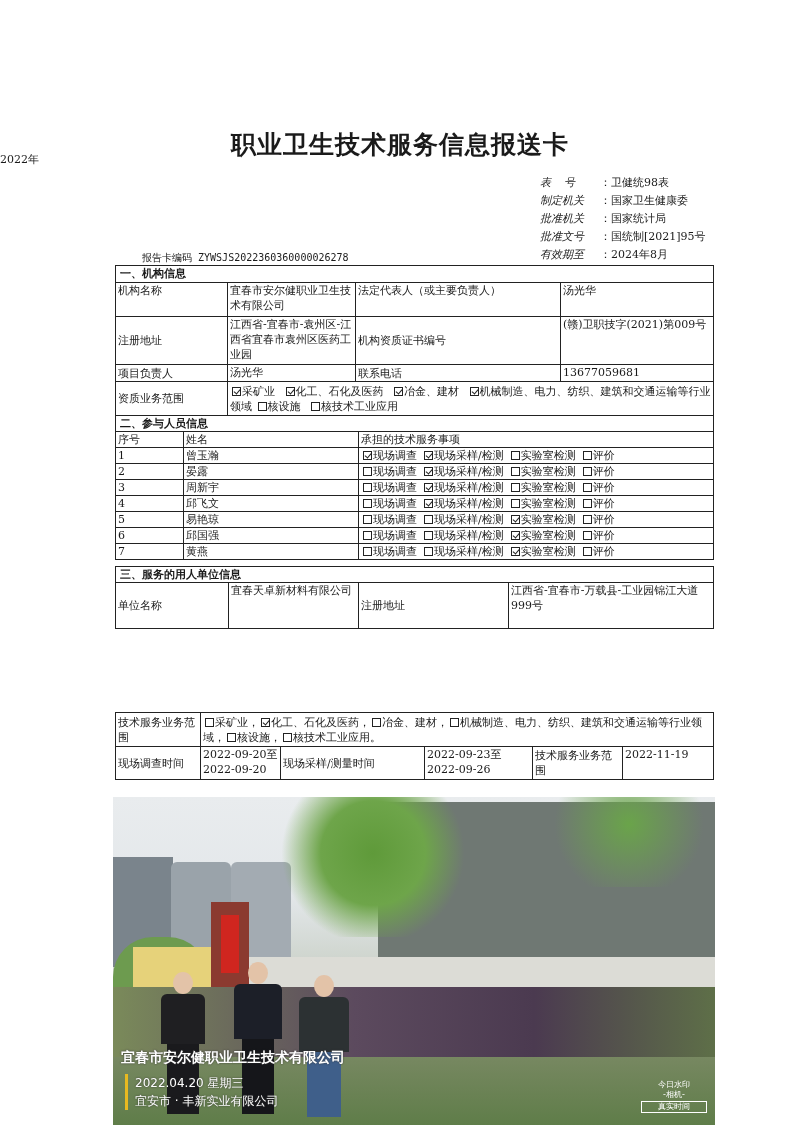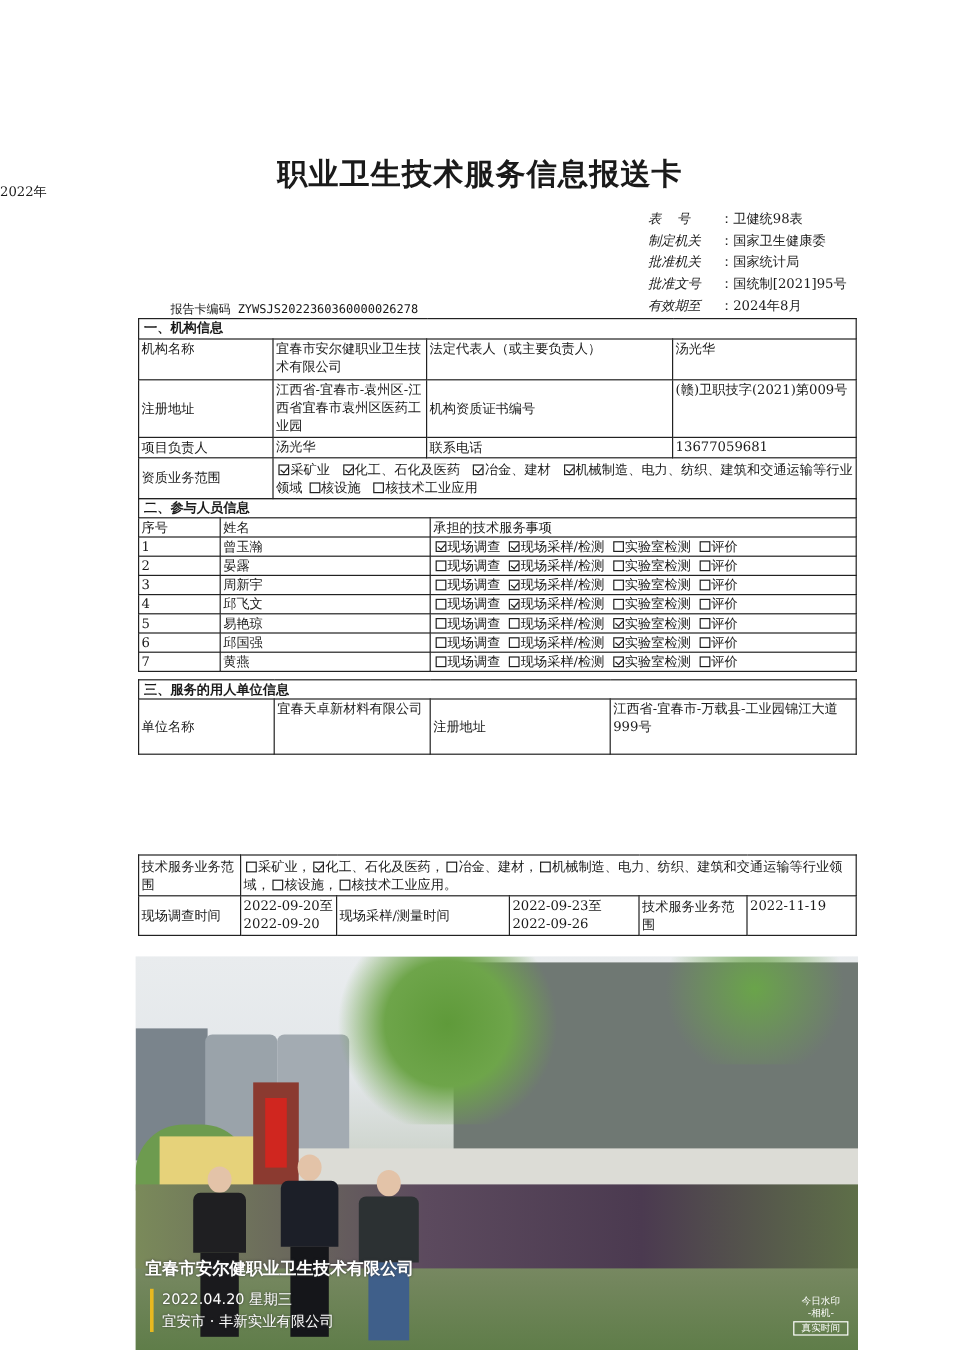--- a/index.html
+++ b/index.html
@@ -29,21 +29,21 @@
 
   .photo { left:113px; top:797px; width:602px; height:328px; overflow:hidden;
            background:linear-gradient(#e9ecee 0%, #e3e7ea 30%, #c9d0c6 55%, #7c8a66 75%, #5f7d49 100%); }
   .ph { position:absolute; }
   .wm1 { left:8px; top:252px; color:#fff; font-size:14px; font-weight:bold; font-family:"DejaVu Sans","Liberation Sans",sans-serif;
          text-shadow:0 0 2px #333; }
   .wmbar { left:12px; top:277px; width:3px; height:36px; background:#e8b920; }
   .wm2 { left:22px; top:277px; color:#fff; font-size:12px; font-family:"DejaVu Sans","Liberation Sans",sans-serif; text-shadow:0 0 2px #333; line-height:18px; }
   .stamp { right:8px; top:283px; color:#fff; font-size:8px; text-align:center; line-height:10px;
            font-family:"DejaVu Sans","Liberation Sans",sans-serif; }
-  .stamp .box { border:1px solid #fff; padding:0 6px; margin-top:1px; }
+  .stamp .box { border:1px solid #fff; padding:0 16px; margin-top:1px; }
 </style>
 </head>
 <body>
 
 <div class="abs title">职业卫生技术服务信息报送卡</div>
 <div class="abs year">2022年</div>
 
 <div class="abs meta">
   <div class="row"><span class="k spread">表号</span>：<span>卫健统98表</span></div>
   <div class="row"><span class="k">制定机关</span>：<span>国家卫生健康委</span></div>

